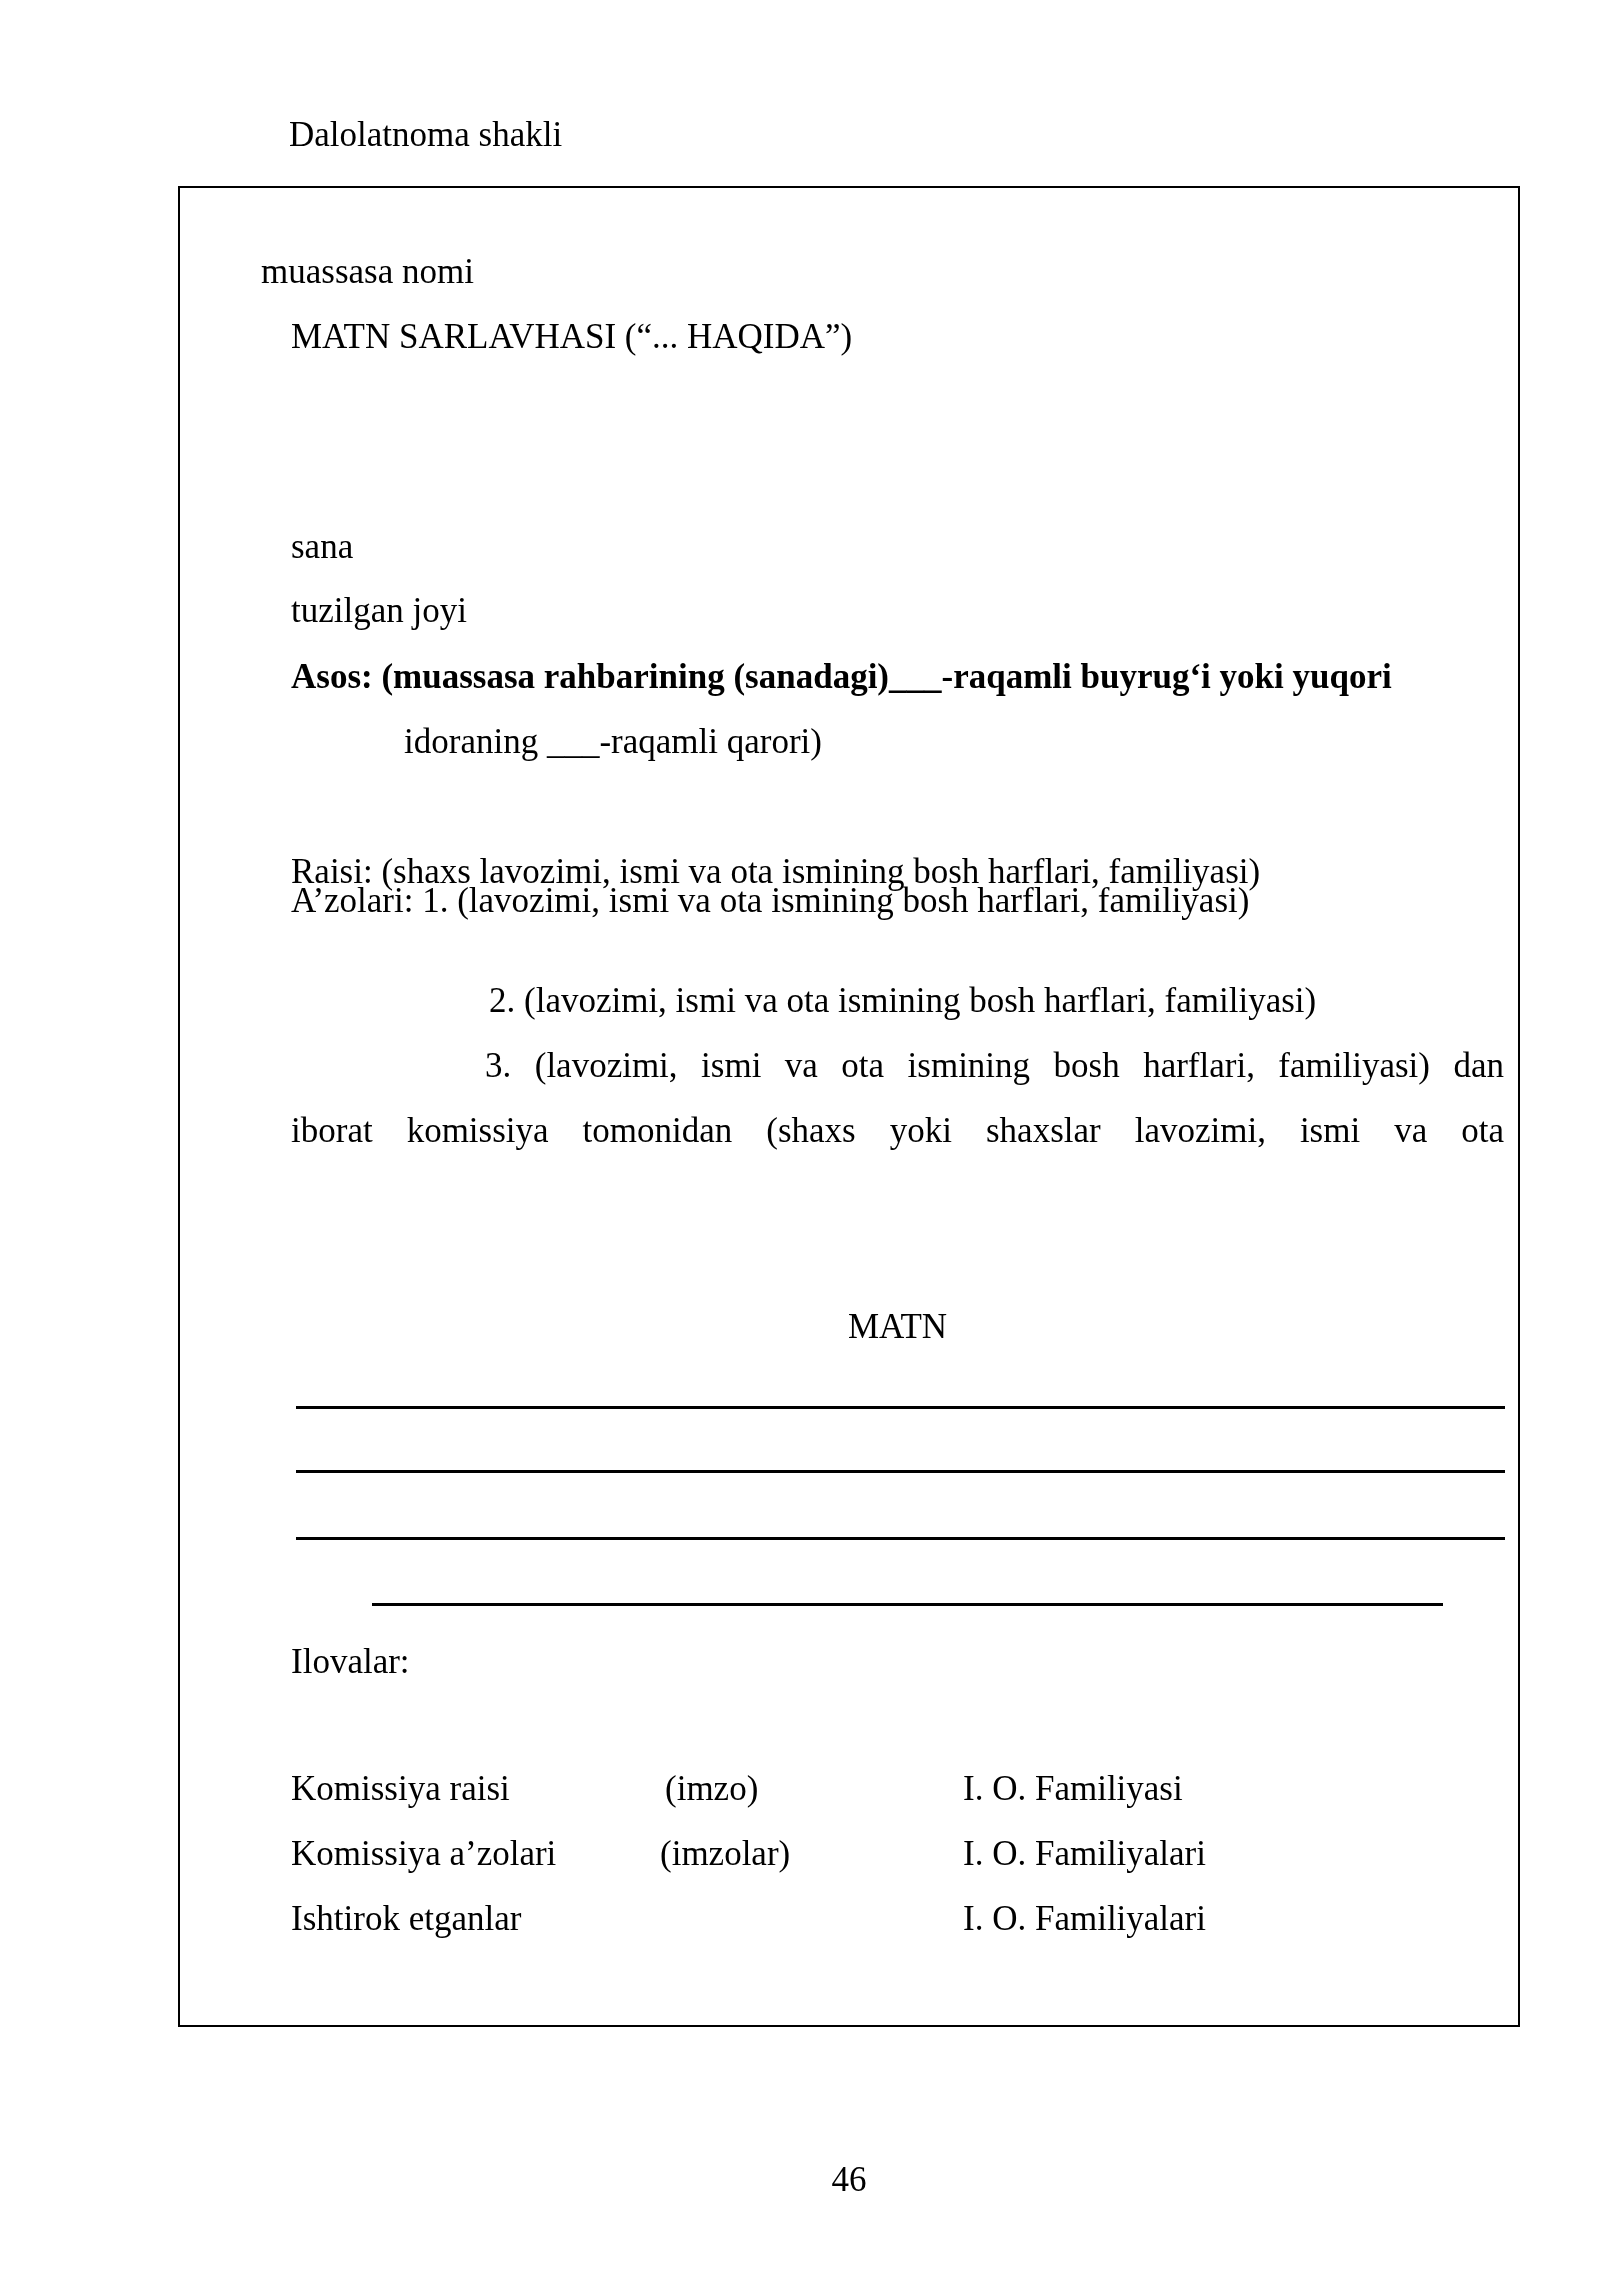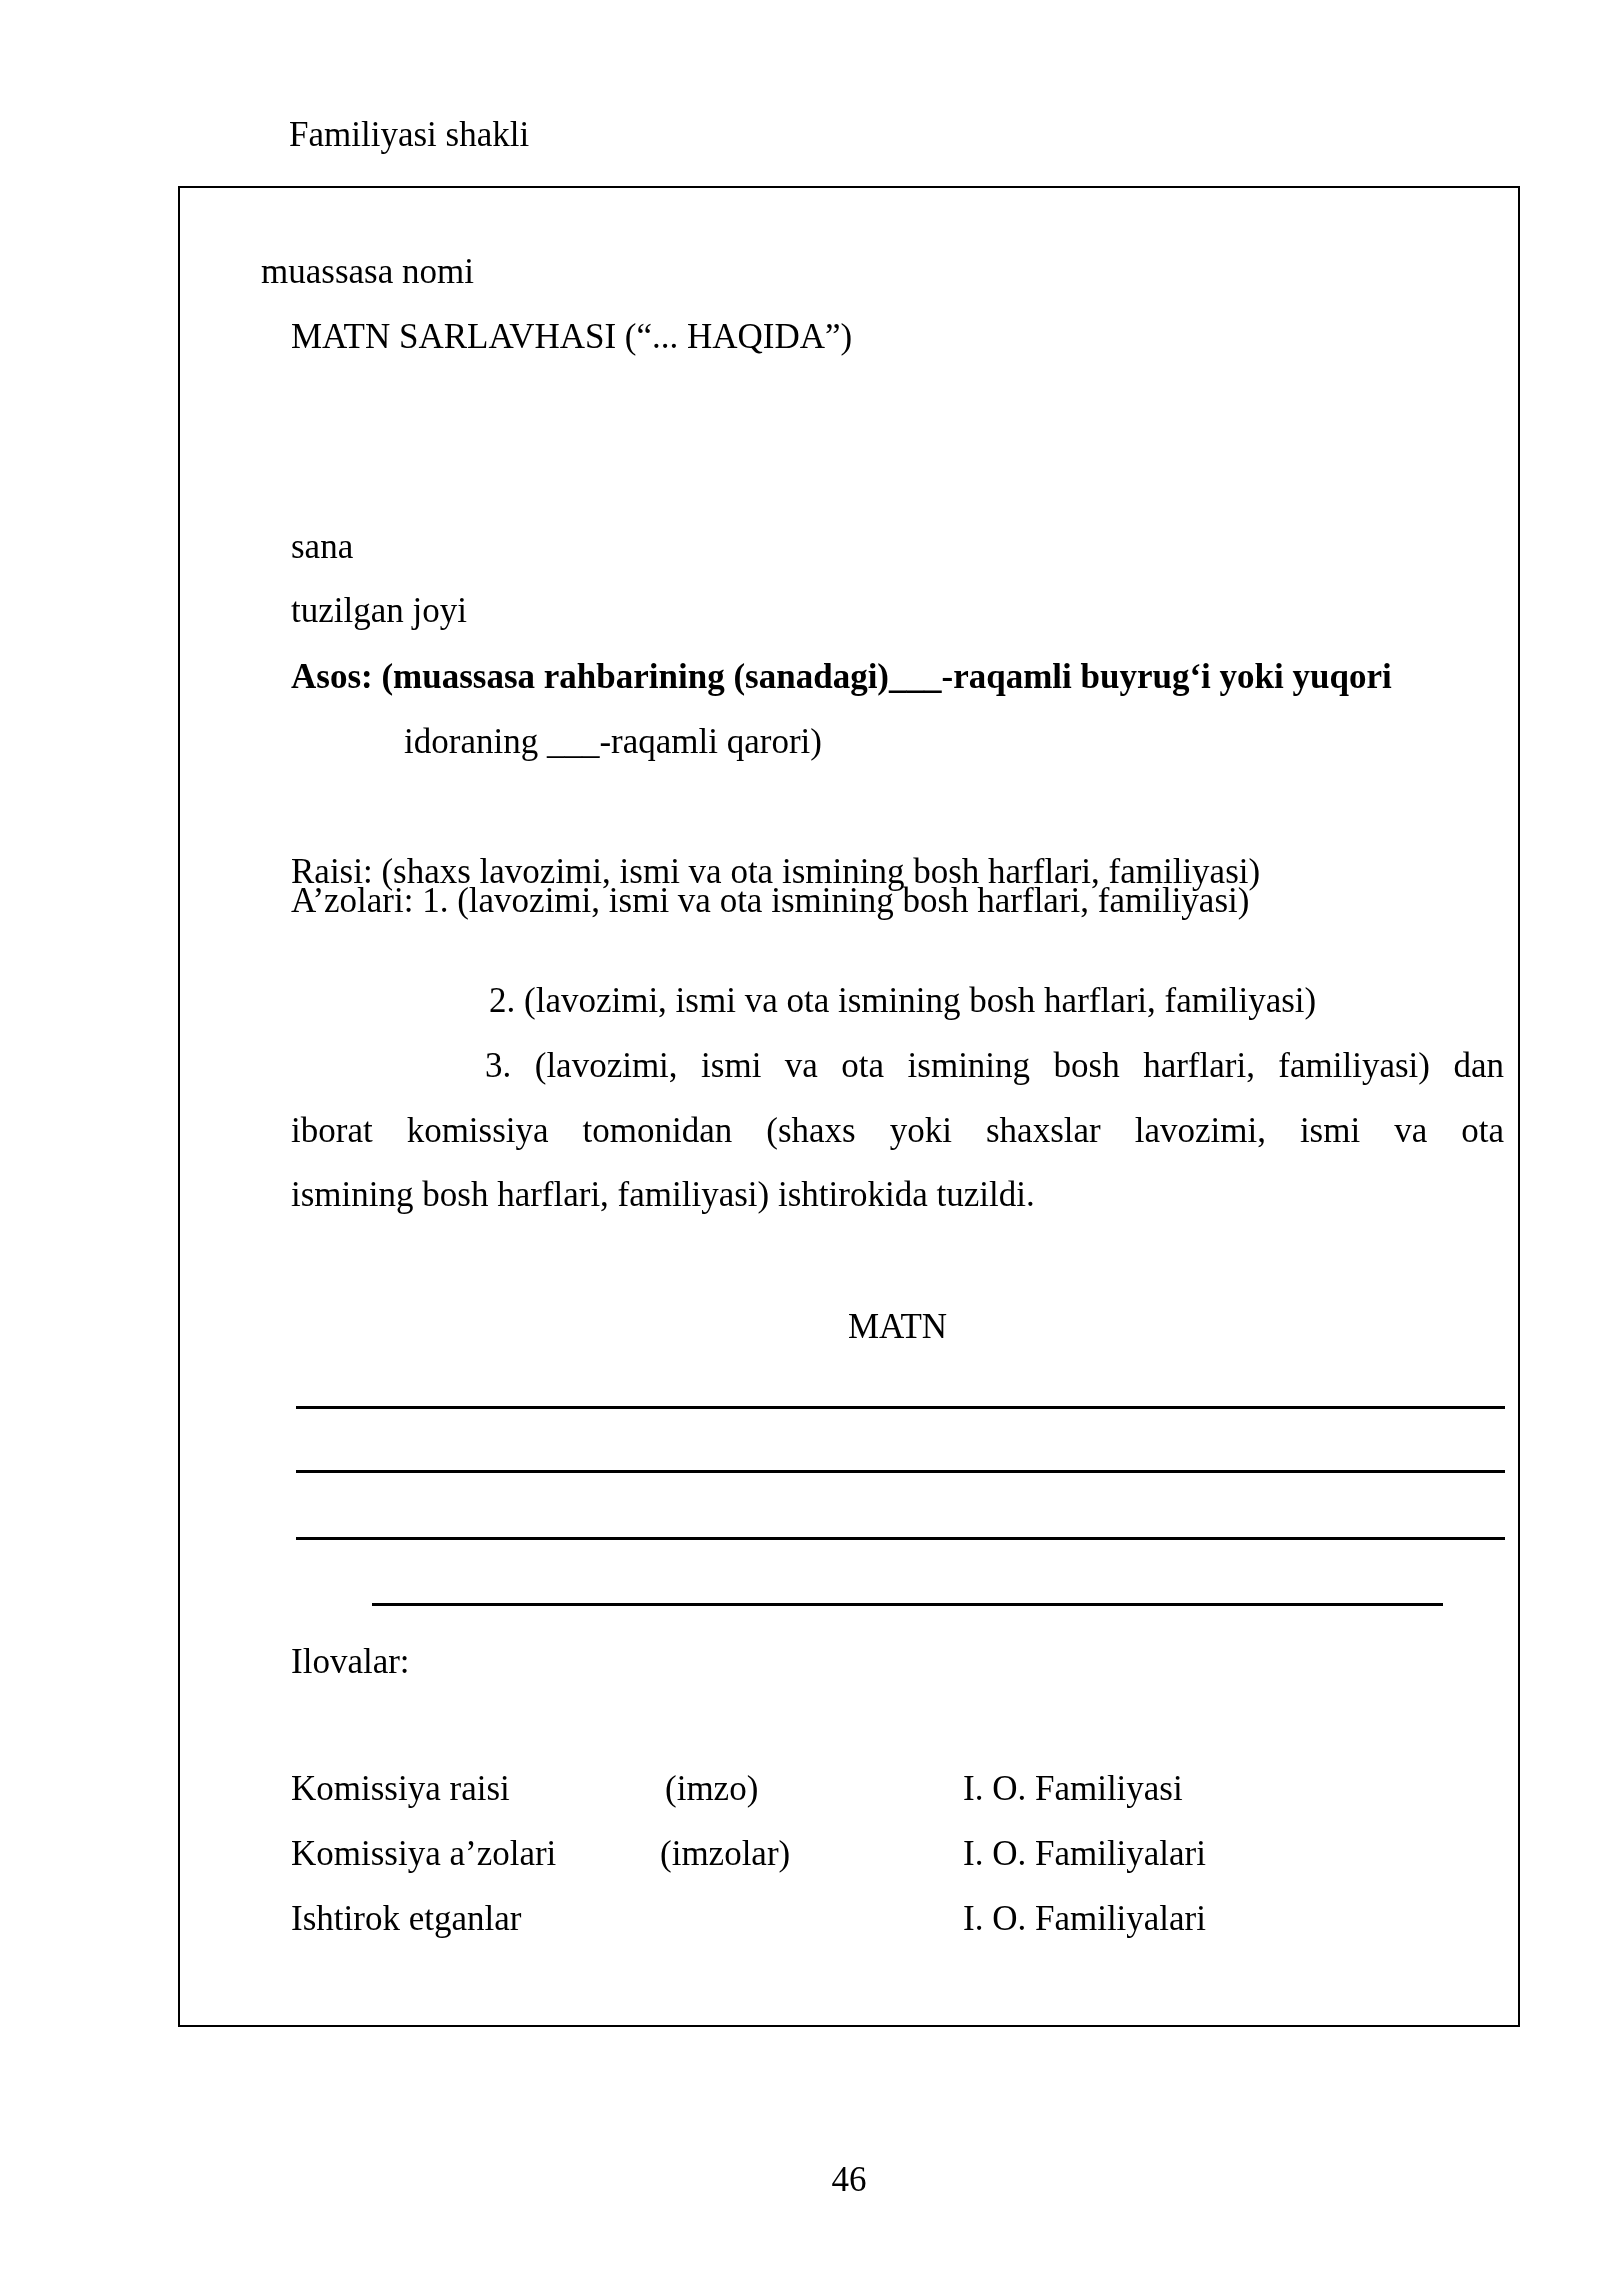--- a/index.html
+++ b/index.html
@@ -54,39 +54,38 @@
     width: 1342px;
     text-align: center;
     line-height: 65px;
   }
 </style>
 </head>
 <body>
 
 <div class="page">
 
-  <div class="txt" style="left:289px; top:102px;">Familiyasi shakli</div>
+  <div class="txt" style="left:289px; top:102px;">Dalolatnoma shakli</div>
 
   <div class="form-box"></div>
 
   <div class="txt" style="left:261px; top:239px;">muassasa nomi</div>
   <div class="txt" style="left:291px; top:304px;">MATN SARLAVHASI (“... HAQIDA”)</div>
 
 
   <div class="txt" style="left:291px; top:514px;">sana</div>
   <div class="txt" style="left:291px; top:578px;">tuzilgan joyi</div>
   <div class="txt" style="left:291px; top:644px;font-weight:bold;">Asos: (muassasa rahbarining (sanadagi)___-raqamli buyrug‘i yoki yuqori</div>
   <div class="txt" style="left:291px; top:839px;">Raisi: (shaxs lavozimi, ismi va ota ismining bosh harflari, familiyasi)</div>
 
   <div class="txt" style="left:404px; top:709px;">idoraning ___-raqamli qarori)</div>
   <div class="txt" style="left:291px; top:868px;">A’zolari: 1. (lavozimi, ismi va ota ismining bosh harflari, familiyasi)</div>
   <div class="txt" style="left:489px; top:968px;">2. (lavozimi, ismi va ota ismining bosh harflari, familiyasi)</div>
   <div class="just-line" style="top:1033px; text-indent:194px;">3. (lavozimi, ismi va ota ismining bosh harflari, familiyasi) dan</div>
   <div class="just-line" style="top:1098px;">iborat komissiya tomonidan (shaxs yoki shaxslar lavozimi, ismi va ota</div>
-  <div class="txt" style="left:291px; top:1162px;">ismining bosh harflari, familiyasi) ishtirokida tuzildi.</div>
 
   <div class="center-col" style="top:1294px;">MATN</div>
   <div class="blank-line" style="left:296px; top:1406px; width:1209px;"></div>
   <div class="blank-line" style="left:296px; top:1470px; width:1209px;"></div>
   <div class="blank-line" style="left:296px; top:1537px; width:1209px;"></div>
   <div class="blank-line" style="left:372px; top:1603px; width:1071px;"></div>
 
   <div class="txt" style="left:291px; top:1629px;">Ilovalar:</div>
 
   <div>

